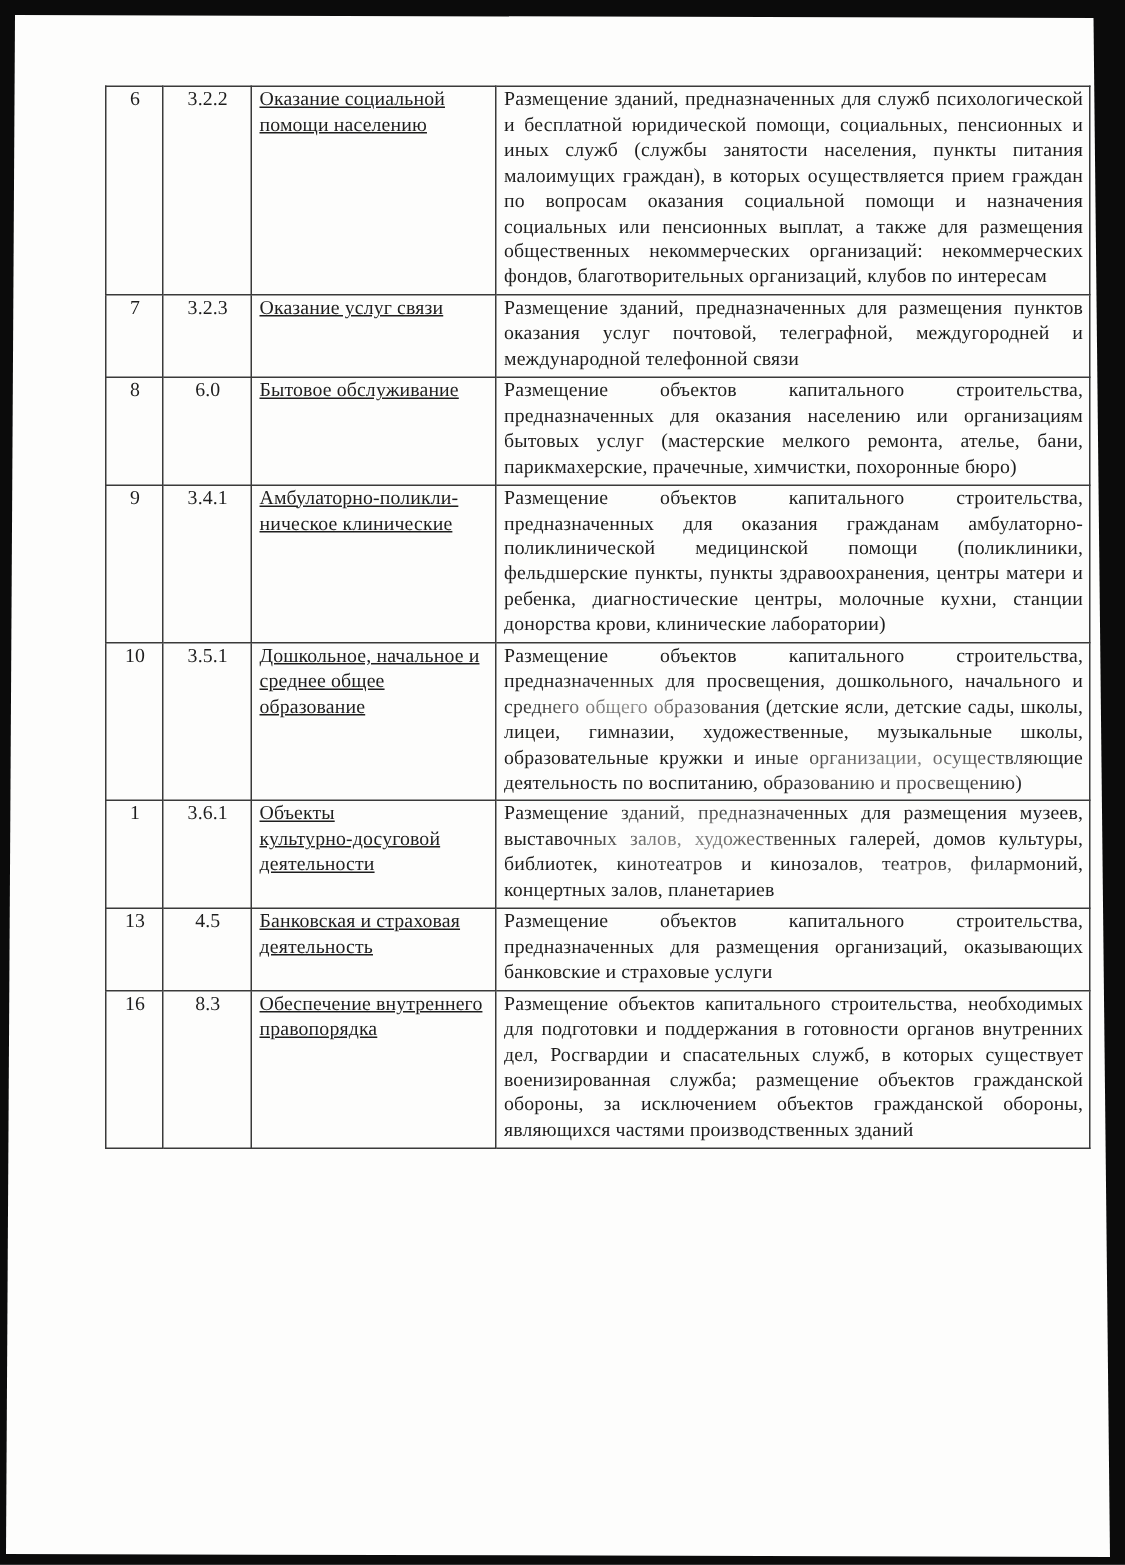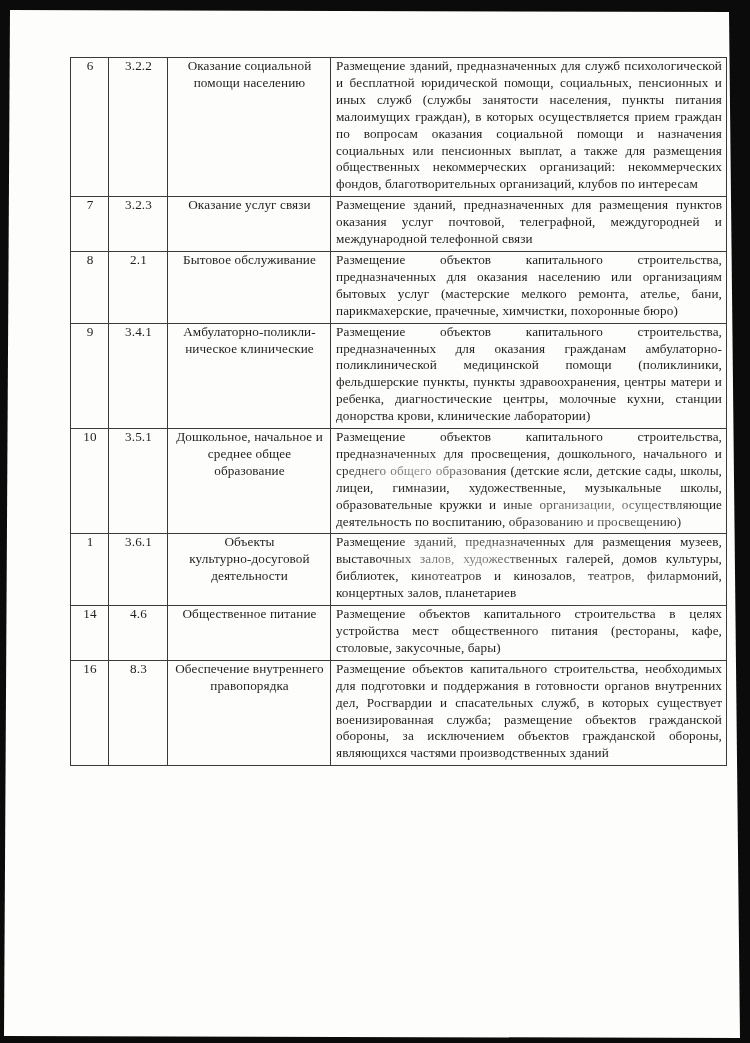--- a/index.html
+++ b/index.html
@@ -42,21 +42,22 @@
     padding: 0px 4px 3px 5px;
     letter-spacing: 0.1px;
   }
   td.col-num, td.col-code {
     text-align: center;
     padding-left: 1px;
     padding-right: 1px;
   }
   td.col-name {
     white-space: pre-line;
-    text-align: center;
+    text-align: left;
+    text-decoration: underline;
   }
   td.col-description {
     text-align: justify;
   }
   
   .scan-smudge {
     position: absolute;
     left: 330px;
     top: 440px;
     width: 398px;
@@ -101,21 +102,21 @@
             <td class="col-description">Размещение зданий, предназначенных для служб психологической и бесплатной юридической помощи, социальных, пенсионных и иных служб (службы занятости населения, пункты питания малоимущих граждан), в которых осуществляется прием граждан по вопросам оказания социальной помощи и назначения социальных или пенсионных выплат, а также для размещения общественных некоммерческих организаций: некоммерческих фондов, благотворительных организаций, клубов по интересам</td>
           </tr>
           <tr>
             <td class="col-num">7</td>
             <td class="col-code">3.2.3</td>
             <td class="col-name">Оказание услуг связи</td>
             <td class="col-description">Размещение зданий, предназначенных для размещения пунктов оказания услуг почтовой, телеграфной, междугородней и международной телефонной связи</td>
           </tr>
           <tr>
             <td class="col-num">8</td>
-            <td class="col-code">2.1</td>
+            <td class="col-code">6.0</td>
             <td class="col-name">Бытовое обслуживание</td>
             <td class="col-description">Размещение объектов капитального строительства, предназначенных для оказания населению или организациям бытовых услуг (мастерские мелкого ремонта, ателье, бани, парикмахерские, прачечные, химчистки, похоронные бюро)</td>
           </tr>
           <tr>
             <td class="col-num">9</td>
             <td class="col-code">3.4.1</td>
             <td class="col-name">Амбулаторно-поликли-
 ническое клинические</td>
             <td class="col-description">Размещение объектов капитального строительства, предназначенных для оказания гражданам амбулаторно-поликлинической медицинской помощи (поликлиники, фельдшерские пункты, пункты здравоохранения, центры матери и ребенка, диагностические центры, молочные кухни, станции донорства крови, клинические лаборатории)</td>
           </tr>
@@ -128,24 +129,25 @@
           </tr>
           <tr>
             <td class="col-num">1</td>
             <td class="col-code">3.6.1</td>
             <td class="col-name">Объекты
 культурно-досуговой
 деятельности</td>
             <td class="col-description">Размещение зданий, предназначенных для размещения музеев, выставочных залов, художественных галерей, домов культуры, библиотек, кинотеатров и кинозалов, театров, филармоний, концертных залов, планетариев</td>
           </tr>
           <tr>
-            <td class="col-num">14</td>
-            <td class="col-code">4.6</td>
-            <td class="col-name">Общественное питание</td>
-            <td class="col-description">Размещение объектов капитального строительства в целях устройства мест общественного питания (рестораны, кафе, столовые, закусочные, бары)</td>
+            <td class="col-num">13</td>
+            <td class="col-code">4.5</td>
+            <td class="col-name">Банковская и страховая
+деятельность</td>
+            <td class="col-description">Размещение объектов капитального строительства, предназначенных для размещения организаций, оказывающих банковские и страховые услуги</td>
           </tr>
           <tr>
             <td class="col-num">16</td>
             <td class="col-code">8.3</td>
             <td class="col-name">Обеспечение внутреннего
 правопорядка</td>
             <td class="col-description">Размещение объектов капитального строительства, необходимых для подготовки и поддержания в готовности органов внутренних дел, Росгвардии и спасательных служб, в которых существует военизированная служба; размещение объектов гражданской обороны, за исключением объектов гражданской обороны, являющихся частями производственных зданий</td>
           </tr>
         </tbody>
     </table>

